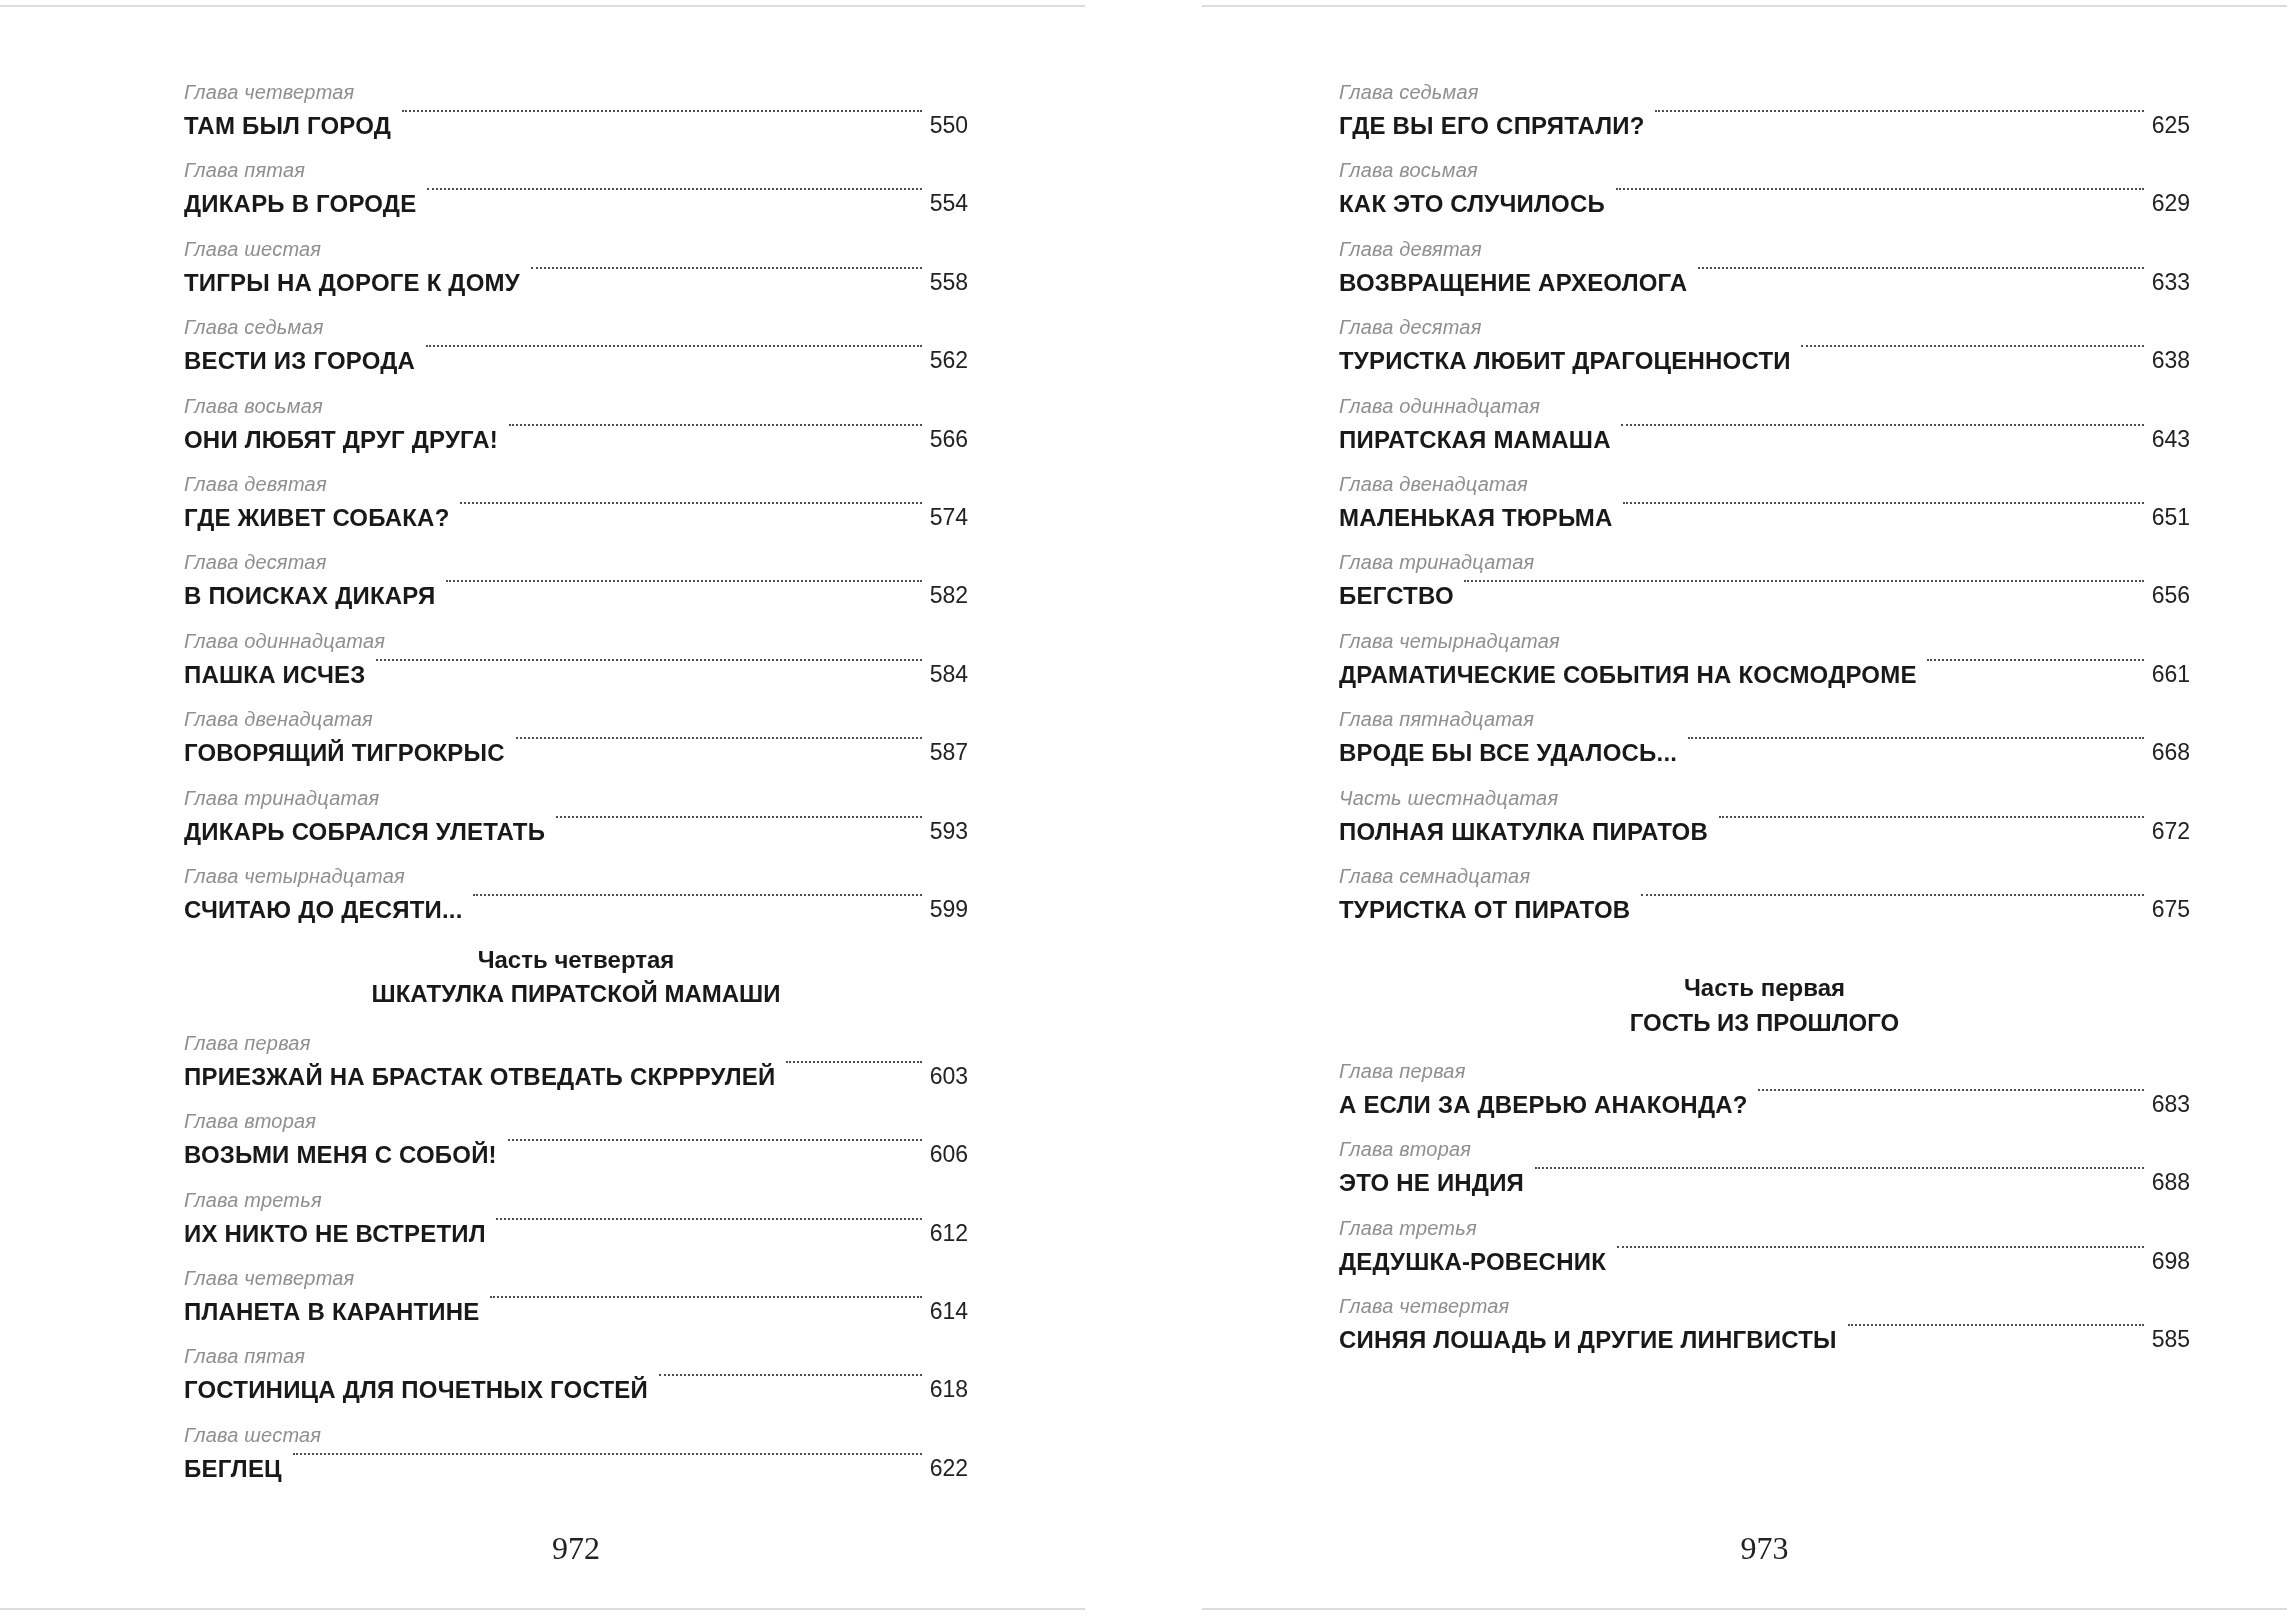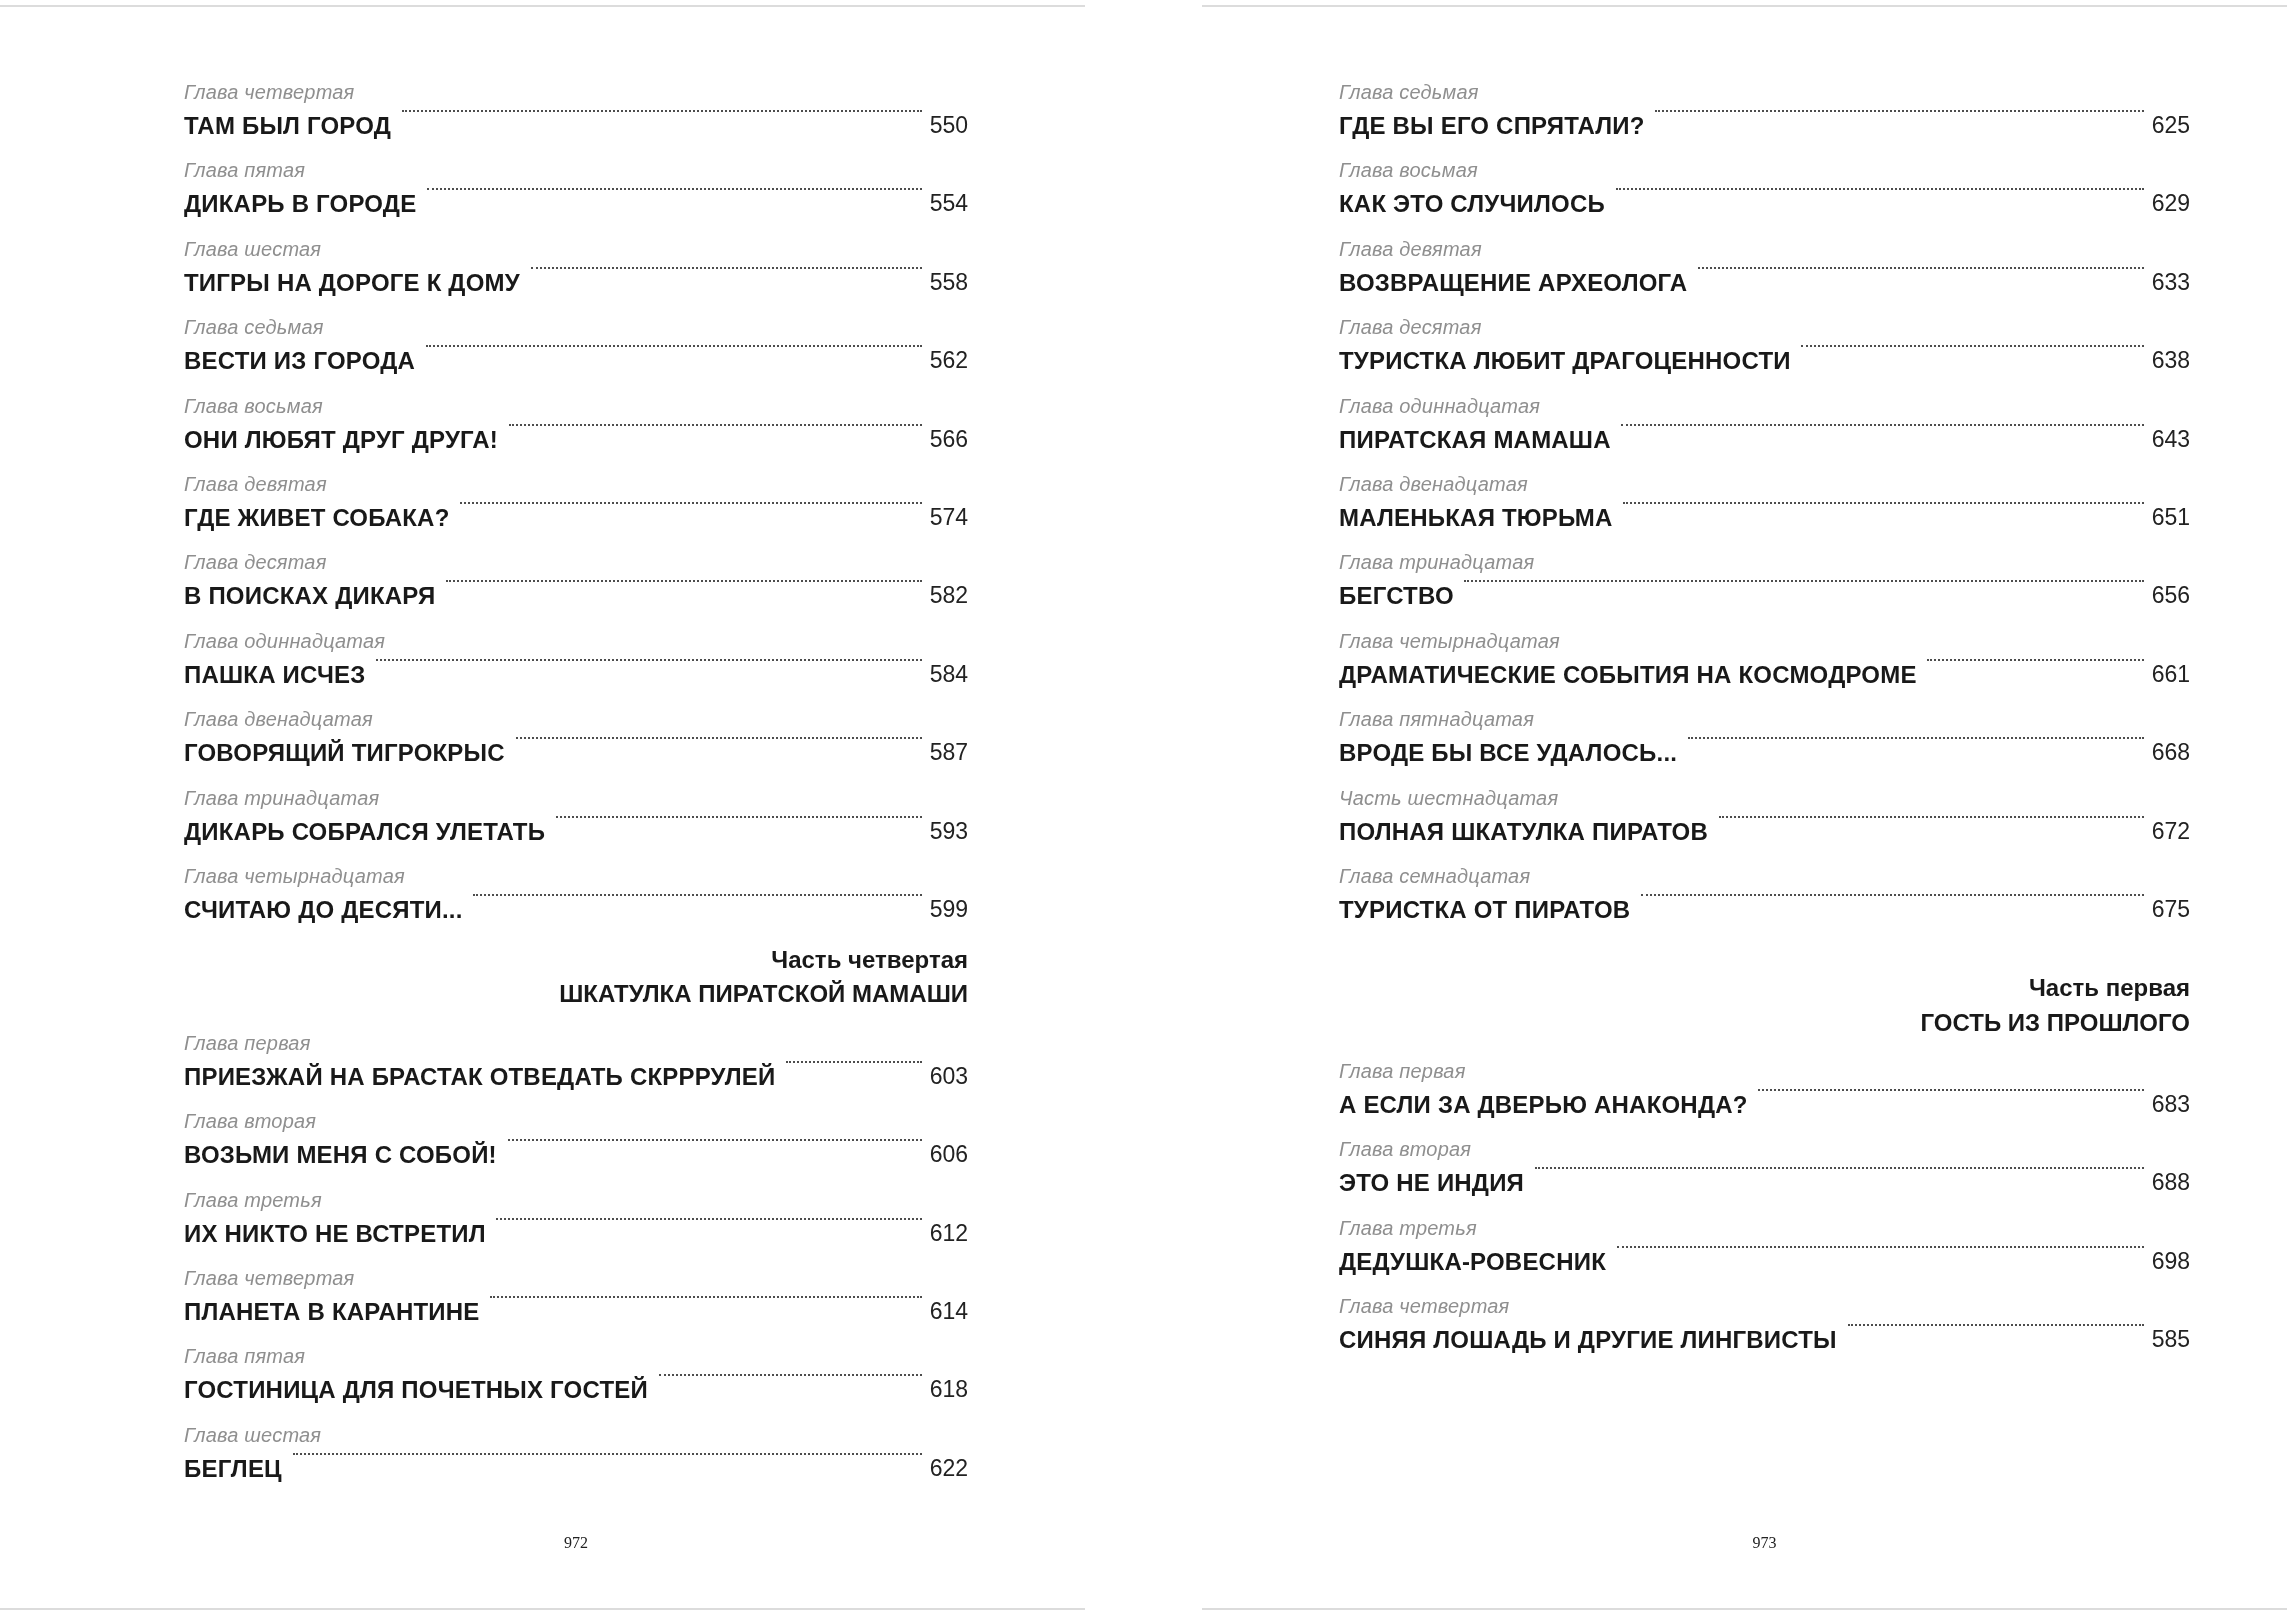--- a/index.html
+++ b/index.html
@@ -56,21 +56,21 @@
     margin: 0 7.2px 8px 10.7px;
   }
   .entry-page {
     font-size: 23px;
     font-weight: 400;
     color: #222222;
   }
 
   .part-heading {
     margin: 19.7px 0 21.5px;
-    text-align: right;
+    text-align: center;
   }
   .part-label {
     font-size: 24px;
     font-weight: 700;
     color: #191919;
   }
   .part-title {
     font-size: 24px;
     font-weight: 700;
     color: #191919;
@@ -83,24 +83,24 @@
     font-family: "DejaVu Serif", serif;
     font-weight: 700;
     font-size: 50px;
     letter-spacing: 3.6px;
     color: #2b2b2b;
     white-space: nowrap;
   }
 
   .folio {
     position: absolute;
-    bottom: 65px;
+    bottom: 50px;
     text-align: center;
     font-family: "Liberation Serif", serif;
-    font-size: 16px;
+    font-size: 32px;
     color: #222222;
   }
   .folio-left  { left: 184px;  width: 784px; }
   .folio-right { left: 1339px; width: 851px; }
 </style>
 </head>
 <body>
 
 <div class="spread">
 

